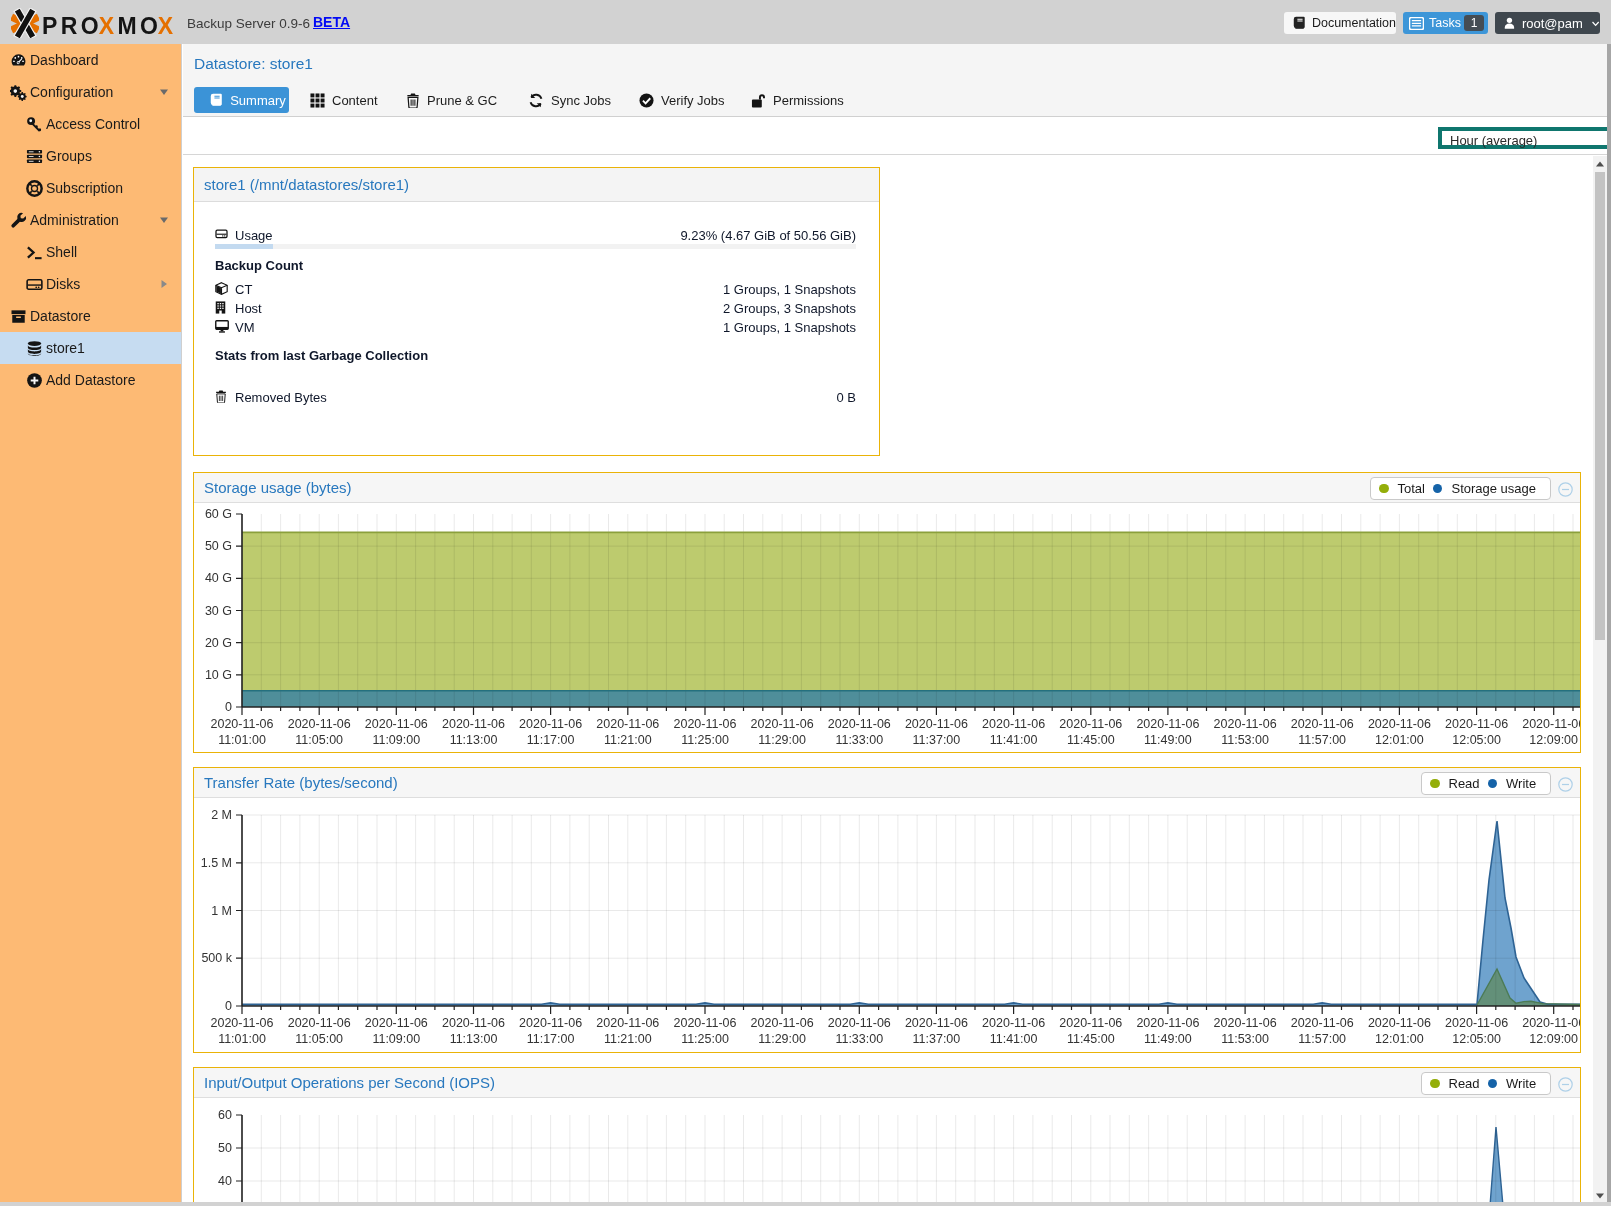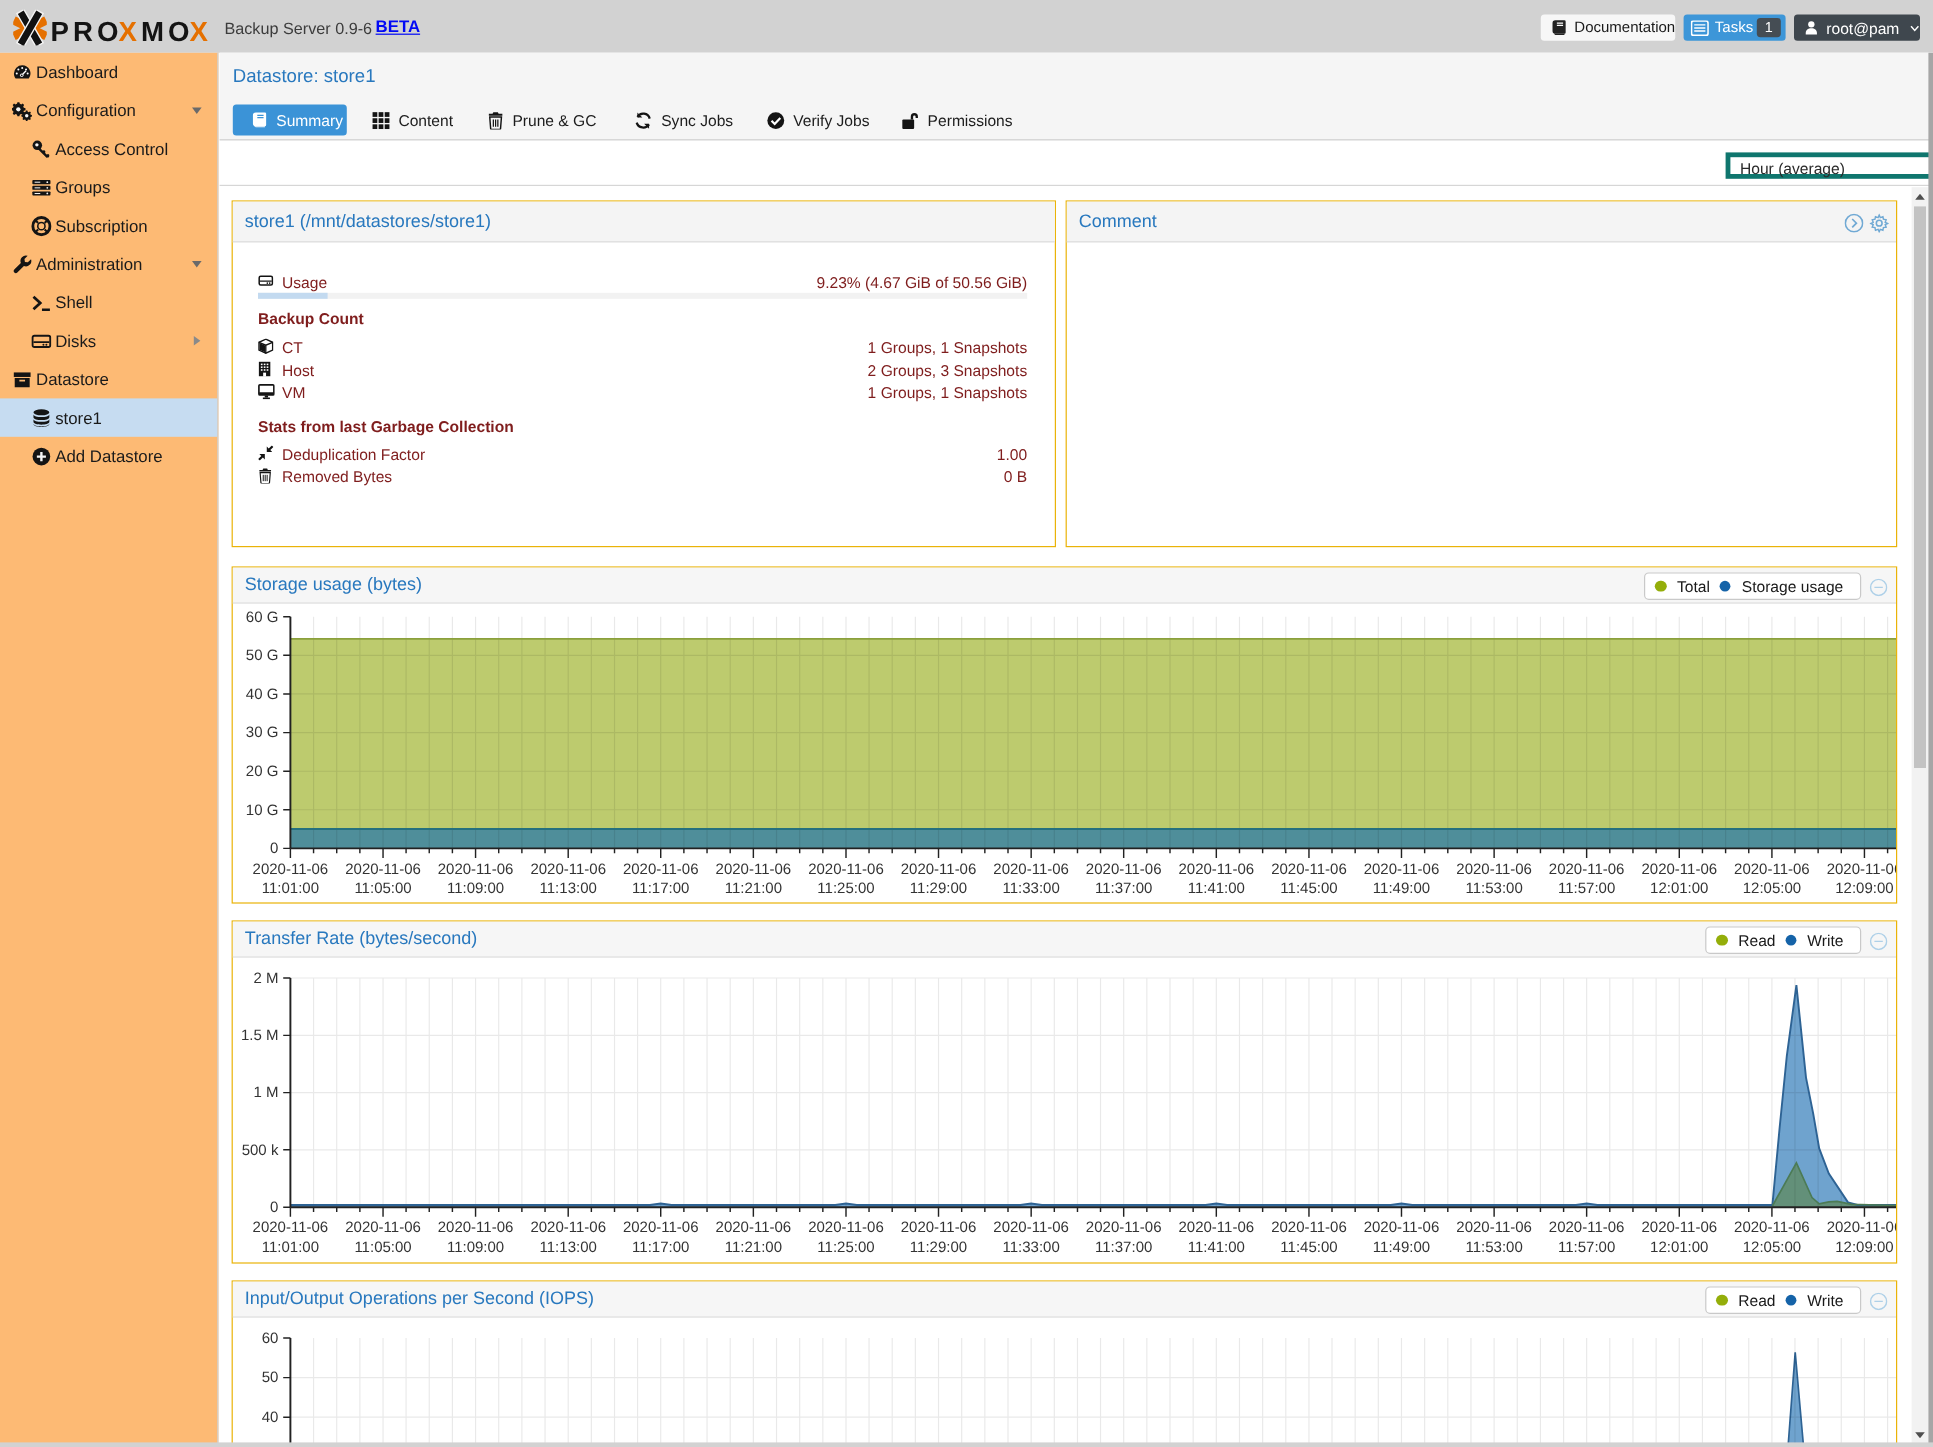--- a/index.html
+++ b/index.html
@@ -41,21 +41,21 @@
 #combo { position:absolute; left:1255px; top:9px; width:200px; height:22px; border:4px solid #0f766e; background:#fff; font-size:13px; color:#2a2a2a; line-height:20px; padding-left:8px; }
 #combo svg { position:absolute; right:6px; top:5px; }
 
 #cbody { position:absolute; left:0; top:112px; width:1410px; height:1050px; background:#fff; }
 
 .panel { position:absolute; border:1px solid #eab308; background:#fff; }
 .phead { position:absolute; left:0; top:0; width:100%; height:34px; background:#f4f4f4; border-bottom:1px solid #dcdcdc; }
 .ptitle { position:absolute; left:10px; top:8px; font-size:15px; color:#2878be; }
 
 
-.srow { position:absolute; font-size:13px; color:#7f1d1d; }
+.srow { position:absolute; font-size:13px; color:#0f172a; }
 .srow .rt { position:absolute; right:0; top:0; text-align:right; }
 .sbold { font-weight:bold; }
 
 
 .legend { position:absolute; background:#fff; border:1px solid #c9c9c9; border-radius:4px; height:23px; display:flex; align-items:center; font-size:13px; color:#1a1a1a; }
 .ldot { width:9.5px; height:9.5px; border-radius:50%; display:inline-block; }
 
 
 #sb-track { position:absolute; left:1593px; top:156px; width:14px; height:1050px; background:#f2f2f2; }
 #sb-thumb { position:absolute; left:2px; top:16px; width:10px; height:468px; background:#c3c3c3; }
@@ -348,52 +348,29 @@
                 <rect x="0.8" y="0.8" width="14.4" height="9.8" rx="1" fill="none" stroke="#141414" stroke-width="1.6"></rect>
                 <path d="M1 8 h14 v2.6 h-14 z" fill="#141414"></path>
                 <rect x="6.4" y="11" width="3.2" height="2" fill="#141414"></rect>
                 <rect x="4.6" y="13" width="6.8" height="1.6" fill="#141414"></rect>
               </svg></span>
             <span class="rt">1 Groups, 1 Snapshots</span>
           </div>
         <div class="srow sbold" style="left:21px;top:180px;width:641px;height:15px">
             <span style="position:absolute;left:0px">Stats from last Garbage Collection</span>
           </div>
-        <div class="srow" style="left:21px;top:203px;width:641px;height:15px">
-            <span style="position:absolute;left:20px">Deduplication Factor</span>
-            <span style="position:absolute;left:0;top:0"><svg width="13" height="13" viewBox="0 0 16 16">
-                <g fill="#141414">
-                  <path d="M7 9 L7 14.6 L5 12.6 L1.8 15.8 L0.2 14.2 L3.4 11 L1.4 9 Z"></path>
-                  <path d="M9 7 L9 1.4 L11 3.4 L14.2 0.2 L15.8 1.8 L12.6 5 L14.6 7 Z"></path>
-                </g>
-              </svg></span>
-            <span class="rt">1.00</span>
-          </div>
         <div class="srow" style="left:21px;top:222px;width:641px;height:15px">
             <span style="position:absolute;left:20px">Removed Bytes</span>
             <span style="position:absolute;left:0;top:0"><svg width="12" height="13" viewBox="0 0 14 16">
                 <path d="M5 0.5 h4 l0.7 1.5 h3.3 v1.6 h-12 v-1.6 h3.3 z" fill="#141414"></path>
                 <path d="M1.8 4.8 h10.4 l-0.8 10.2 a1.1 1.1 0 0 1 -1.1 1 h-6.6 a1.1 1.1 0 0 1 -1.1 -1 z" fill="none" stroke="#141414" stroke-width="1.2"></path>
                 <path d="M5 7 v6.5 M7 7 v6.5 M9 7 v6.5" stroke="#141414" stroke-width="1"></path>
               </svg></span>
             <span class="rt">0 B</span>
           </div>
-      </div>
-      <div class="panel" style="left:705px;top:11px;width:693px;height:289px">
-        <div class="phead">
-            <div class="ptitle">Comment</div>
-          <svg style="position:absolute;left:648px;top:10px" width="16" height="16" viewBox="0 0 16 16">
-              <circle cx="8" cy="8" r="7.2" fill="none" stroke="#70a9d4" stroke-width="1.3"></circle>
-              <path d="M6.5 4.5 L10 8 L6.5 11.5" fill="none" stroke="#70a9d4" stroke-width="1.4"></path>
-            </svg>
-          <svg style="position:absolute;left:669px;top:10px" width="16" height="16" viewBox="0 0 16 16">
-              <circle cx="8" cy="8" r="2.4" fill="none" stroke="#70a9d4" stroke-width="1.3"></circle>
-              <path d="M8 1.2 l0.9 2.1 2.2-0.8 0.4 2.2 2.3 0.4-0.8 2.2 2.1 0.9-2.1 0.9 0.8 2.2-2.3 0.4-0.4 2.2-2.2-0.8-0.9 2.1-0.9-2.1-2.2 0.8-0.4-2.2-2.3-0.4 0.8-2.2-2.1-0.9 2.1-0.9-0.8-2.2 2.3-0.4 0.4-2.2 2.2 0.8 z" fill="none" stroke="#70a9d4" stroke-width="1.2"></path>
-            </svg>
-        </div>
       </div>
       <div class="panel" style="left:10px;top:316px;width:1388px;height:281px">
         <div class="phead" style="height:30px;background:#f6f6f6;border-bottom:1px solid #dedede"></div>
         <div class="ptitle" style="top:6px">Storage usage (bytes)</div>
         <div class="legend" style="left:1176px;top:4px;width:181px"><span class="ldot" style="background:#94ae0a;margin:0 9px 0 8px"></span>Total<span class="ldot" style="background:#1563a8;margin:0 9px 0 8px"></span>Storage usage</div>
         <svg style="position:absolute;left:1364px;top:9px" width="15" height="15" viewBox="0 0 15 15">
             <circle cx="7.5" cy="7.5" r="6.7" fill="none" stroke="#aed0e8" stroke-width="1.2"></circle>
             <path d="M4 7.5 h7" stroke="#aed0e8" stroke-width="1.2"></path>
           </svg>
         <svg style="position:absolute;left:0;top:0" width="1386" height="279" viewBox="0 0 1386 279">

